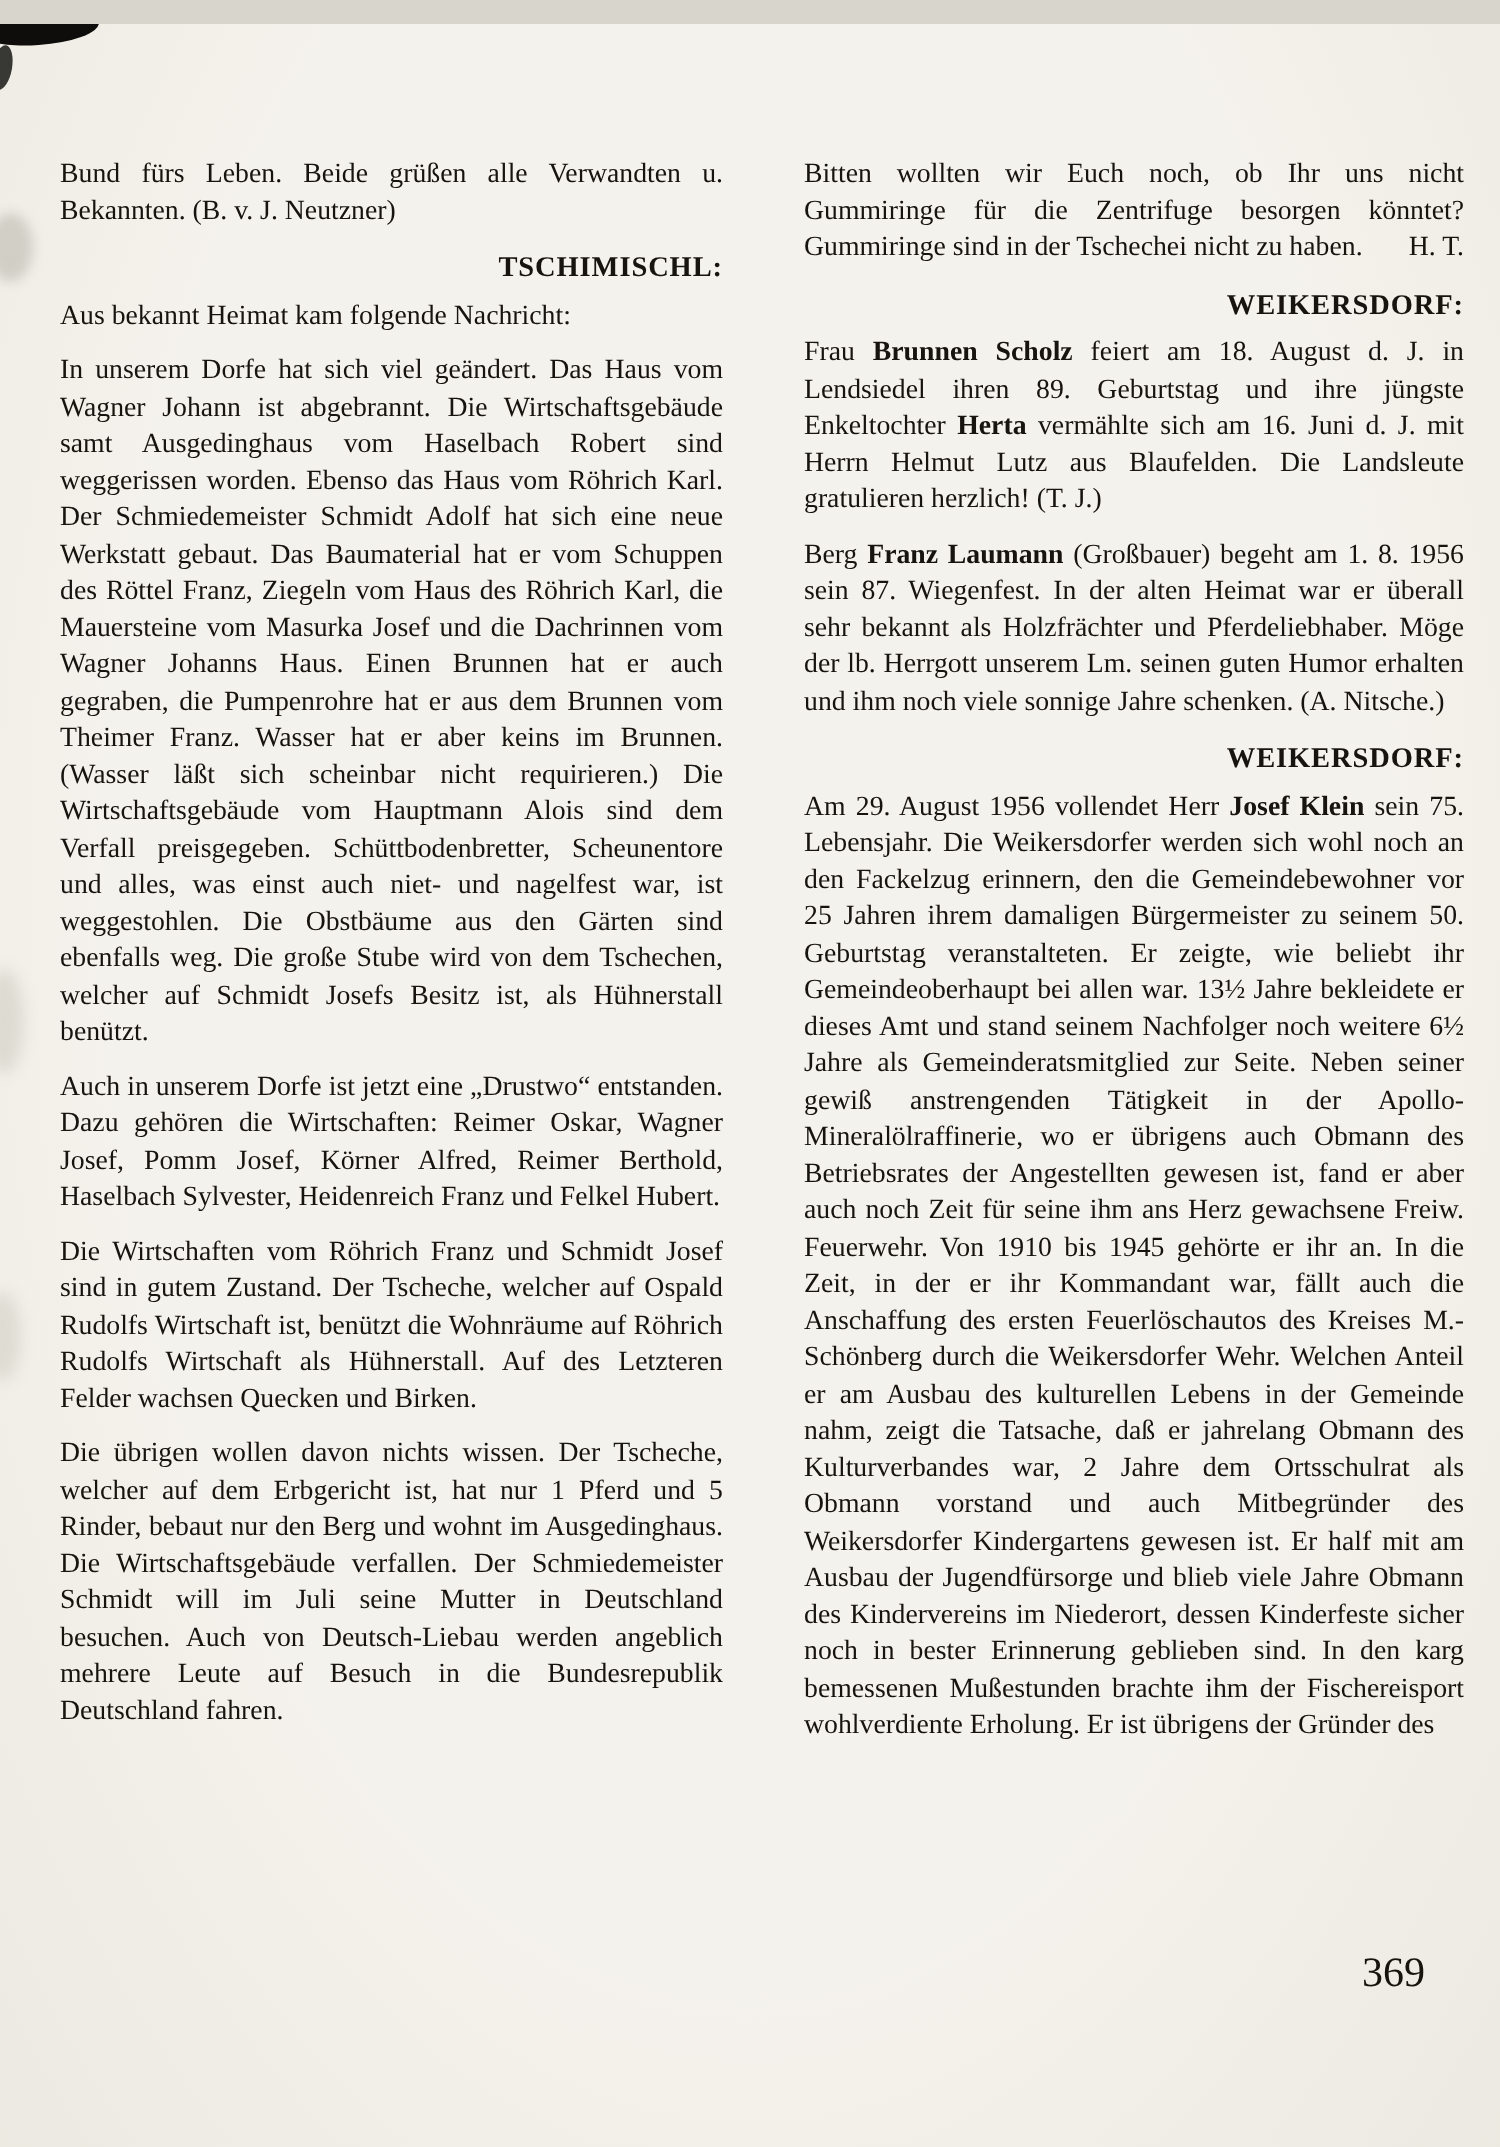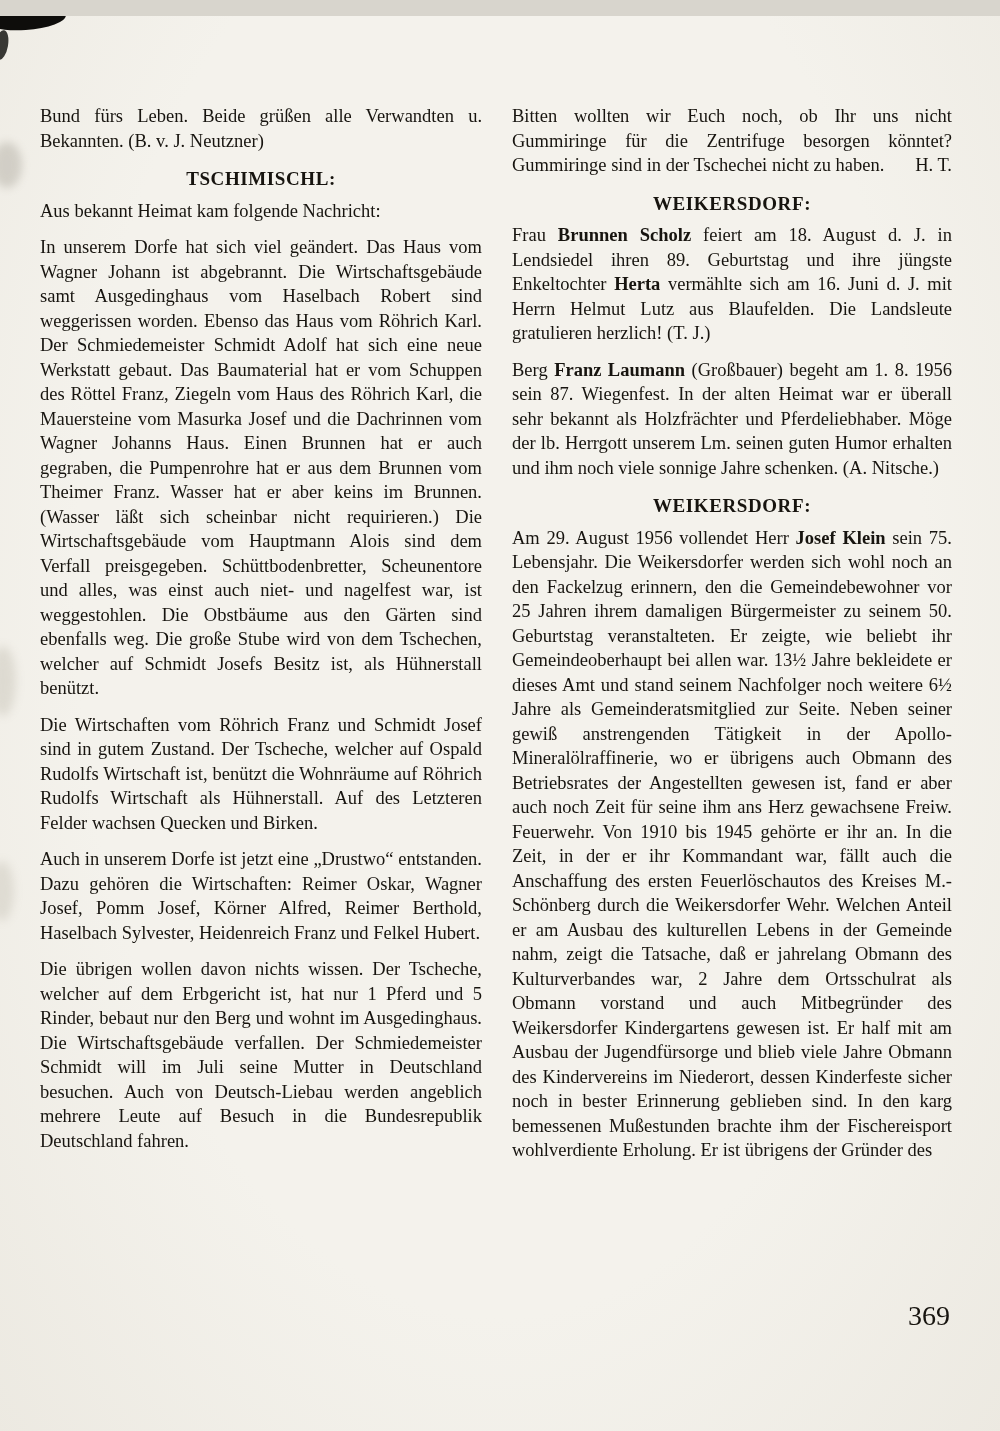--- a/index.html
+++ b/index.html
@@ -21,31 +21,31 @@
   .col {
     position: absolute;
     top: 88px;
     font-size: 18.5px;
     line-height: 24.5px;
     text-align: justify;
     hyphens: auto;
     -webkit-hyphens: auto;
   }
   .col-left  { left: 40px;  width: 442px; }
-  .col-right { left: 512px; width: 440px; font-family: Liberation Serif, serif; }
+  .col-right { left: 536px; width: 440px; font-family: Liberation Serif, serif; }
 
   p.para {
     margin: 0 0 12px 0;
   }
   h2.heading {
     font-size: 19px;
     font-weight: bold;
     letter-spacing: 0.6px;
     margin: 14px 0 7px 0;
-    text-align: center;
+    text-align: right;
   }
   .bold { font-weight: bold; }
   .sig-right { float: right; }
 
   .page-number {
     position: absolute;
     top: 1288px;
     right: 50px;
     font-size: 28px;
     line-height: 24px;
@@ -106,22 +106,22 @@
   <div class="mark-edge-sliver"></div>
   <div class="smudge-1"></div>
   <div class="smudge-2"></div>
   <div class="smudge-3"></div>
 
   <div class="col col-left" id="col-left">
       <p class="para"><span>Bund fürs Leben. Beide grüßen alle Verwandten u. Bekannten. (B. v. J. Neutzner)</span></p>
       <h2 class="heading"><span>TSCHIMISCHL:</span></h2>
       <p class="para"><span>Aus bekannt Heimat kam folgende Nachricht:</span></p>
       <p class="para"><span>In unserem Dorfe hat sich viel geändert. Das Haus vom Wagner Johann ist abgebrannt. Die Wirtschaftsgebäude samt Ausgedinghaus vom Haselbach Robert sind weggerissen worden. Ebenso das Haus vom Röhrich Karl. Der Schmiedemeister Schmidt Adolf hat sich eine neue Werkstatt gebaut. Das Baumaterial hat er vom Schuppen des Röttel Franz, Ziegeln vom Haus des Röhrich Karl, die Mauersteine vom Masurka Josef und die Dachrinnen vom Wagner Johanns Haus. Einen Brunnen hat er auch gegraben, die Pumpenrohre hat er aus dem Brunnen vom Theimer Franz. Wasser hat er aber keins im Brunnen. (Wasser läßt sich scheinbar nicht requirieren.) Die Wirtschaftsgebäude vom Hauptmann Alois sind dem Verfall preisgegeben. Schüttbodenbretter, Scheunentore und alles, was einst auch niet- und nagelfest war, ist weggestohlen. Die Obstbäume aus den Gärten sind ebenfalls weg. Die große Stube wird von dem Tschechen, welcher auf Schmidt Josefs Besitz ist, als Hühnerstall benützt.</span></p>
+      <p class="para"><span>Auch in unserem Dorfe ist jetzt eine „Drustwo“ entstanden. Dazu gehören die Wirtschaften: Reimer Oskar, Wagner Josef, Pomm Josef, Körner Alfred, Reimer Berthold, Haselbach Sylvester, Heidenreich Franz und Felkel Hubert.</span></p>
       <p class="para"><span>Die Wirtschaften vom Röhrich Franz und Schmidt Josef sind in gutem Zustand. Der Tscheche, welcher auf Ospald Rudolfs Wirtschaft ist, benützt die Wohnräume auf Röhrich Rudolfs Wirtschaft als Hühnerstall. Auf des Letzteren Felder wachsen Quecken und Birken.</span></p>
-      <p class="para"><span>Auch in unserem Dorfe ist jetzt eine „Drustwo“ entstanden. Dazu gehören die Wirtschaften: Reimer Oskar, Wagner Josef, Pomm Josef, Körner Alfred, Reimer Berthold, Haselbach Sylvester, Heidenreich Franz und Felkel Hubert.</span></p>
       <p class="para"><span>Die übrigen wollen davon nichts wissen. Der Tscheche, welcher auf dem Erbgericht ist, hat nur 1 Pferd und 5 Rinder, bebaut nur den Berg und wohnt im Ausgedinghaus. Die Wirtschaftsgebäude verfallen. Der Schmiedemeister Schmidt will im Juli seine Mutter in Deutschland besuchen. Auch von Deutsch-Liebau werden angeblich mehrere Leute auf Besuch in die Bundesrepublik Deutschland fahren.</span></p>
     </div>
   <div class="col col-right" id="col-right">
       <p class="para"><span>Bitten wollten wir Euch noch, ob Ihr uns nicht Gummiringe für die Zentrifuge besorgen könntet? Gummiringe sind in der Tschechei nicht zu haben. </span><span class="sig-right">H. T.</span></p>
       <h2 class="heading"><span>WEIKERSDORF:</span></h2>
       <p class="para"><span>Frau </span><span class="bold">Brunnen Scholz</span><span> feiert am 18. August d. J. in Lendsiedel ihren 89. Geburtstag und ihre jüngste Enkeltochter </span><span class="bold">Herta</span><span> vermählte sich am 16. Juni d. J. mit Herrn Helmut Lutz aus Blaufelden. Die Landsleute gratulieren herzlich! (T. J.)</span></p>
       <p class="para"><span>Berg </span><span class="bold">Franz Laumann</span><span> (Großbauer) begeht am 1. 8. 1956 sein 87. Wiegenfest. In der alten Heimat war er überall sehr bekannt als Holzfrächter und Pferdeliebhaber. Möge der lb. Herrgott unserem Lm. seinen guten Humor erhalten und ihm noch viele sonnige Jahre schenken. (A. Nitsche.)</span></p>
       <h2 class="heading"><span>WEIKERSDORF:</span></h2>
       <p class="para"><span>Am 29. August 1956 vollendet Herr </span><span class="bold">Josef Klein</span><span> sein 75. Lebensjahr. Die Weikersdorfer werden sich wohl noch an den Fackelzug erinnern, den die Gemeindebewohner vor 25 Jahren ihrem damaligen Bürgermeister zu seinem 50. Geburtstag veranstalteten. Er zeigte, wie beliebt ihr Gemeindeoberhaupt bei allen war. 13½ Jahre bekleidete er dieses Amt und stand seinem Nachfolger noch weitere 6½ Jahre als Gemeinderatsmitglied zur Seite. Neben seiner gewiß anstrengenden Tätigkeit in der Apollo-Mineralölraffinerie, wo er übrigens auch Obmann des Betriebsrates der Angestellten gewesen ist, fand er aber auch noch Zeit für seine ihm ans Herz gewachsene Freiw. Feuerwehr. Von 1910 bis 1945 gehörte er ihr an. In die Zeit, in der er ihr Kommandant war, fällt auch die Anschaffung des ersten Feuerlöschautos des Kreises M.-Schönberg durch die Weikersdorfer Wehr. Welchen Anteil er am Ausbau des kulturellen Lebens in der Gemeinde nahm, zeigt die Tatsache, daß er jahrelang Obmann des Kulturverbandes war, 2 Jahre dem Ortsschulrat als Obmann vorstand und auch Mitbegründer des Weikersdorfer Kindergartens gewesen ist. Er half mit am Ausbau der Jugendfürsorge und blieb viele Jahre Obmann des Kindervereins im Niederort, dessen Kinderfeste sicher noch in bester Erinnerung geblieben sind. In den karg bemessenen Mußestunden brachte ihm der Fischereisport wohlverdiente Erholung. Er ist übrigens der Gründer des</span></p>
     </div>

